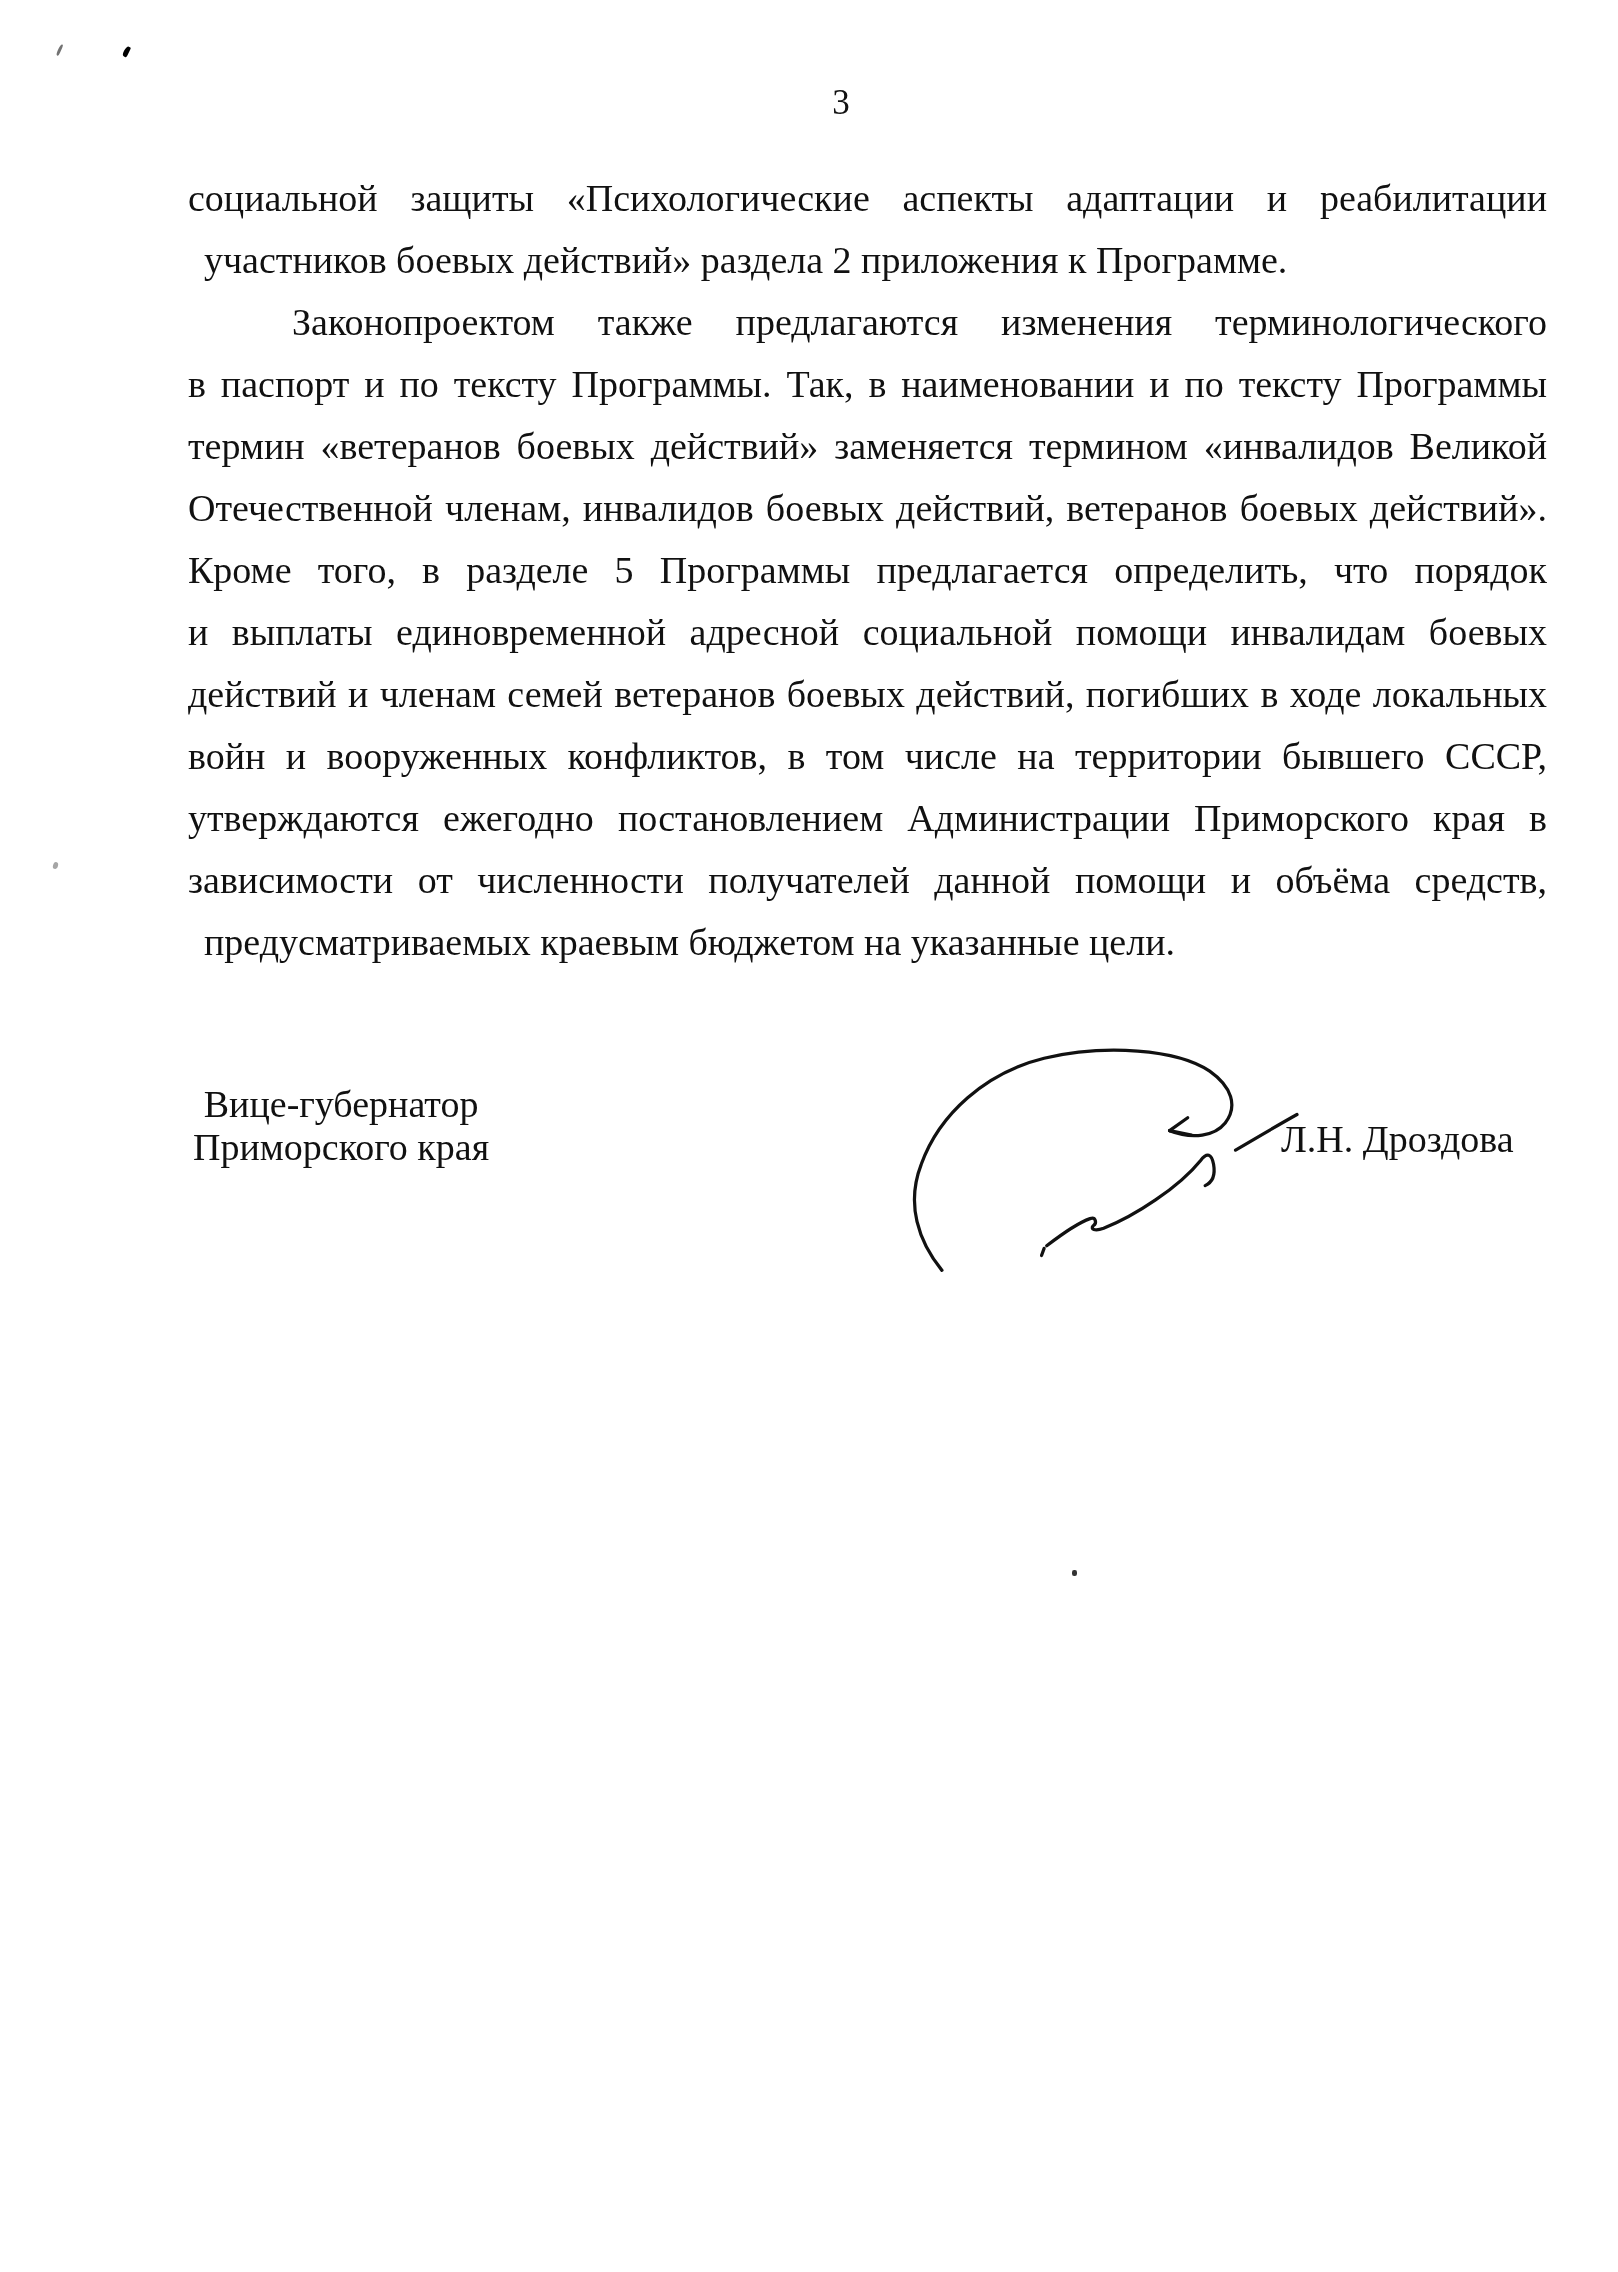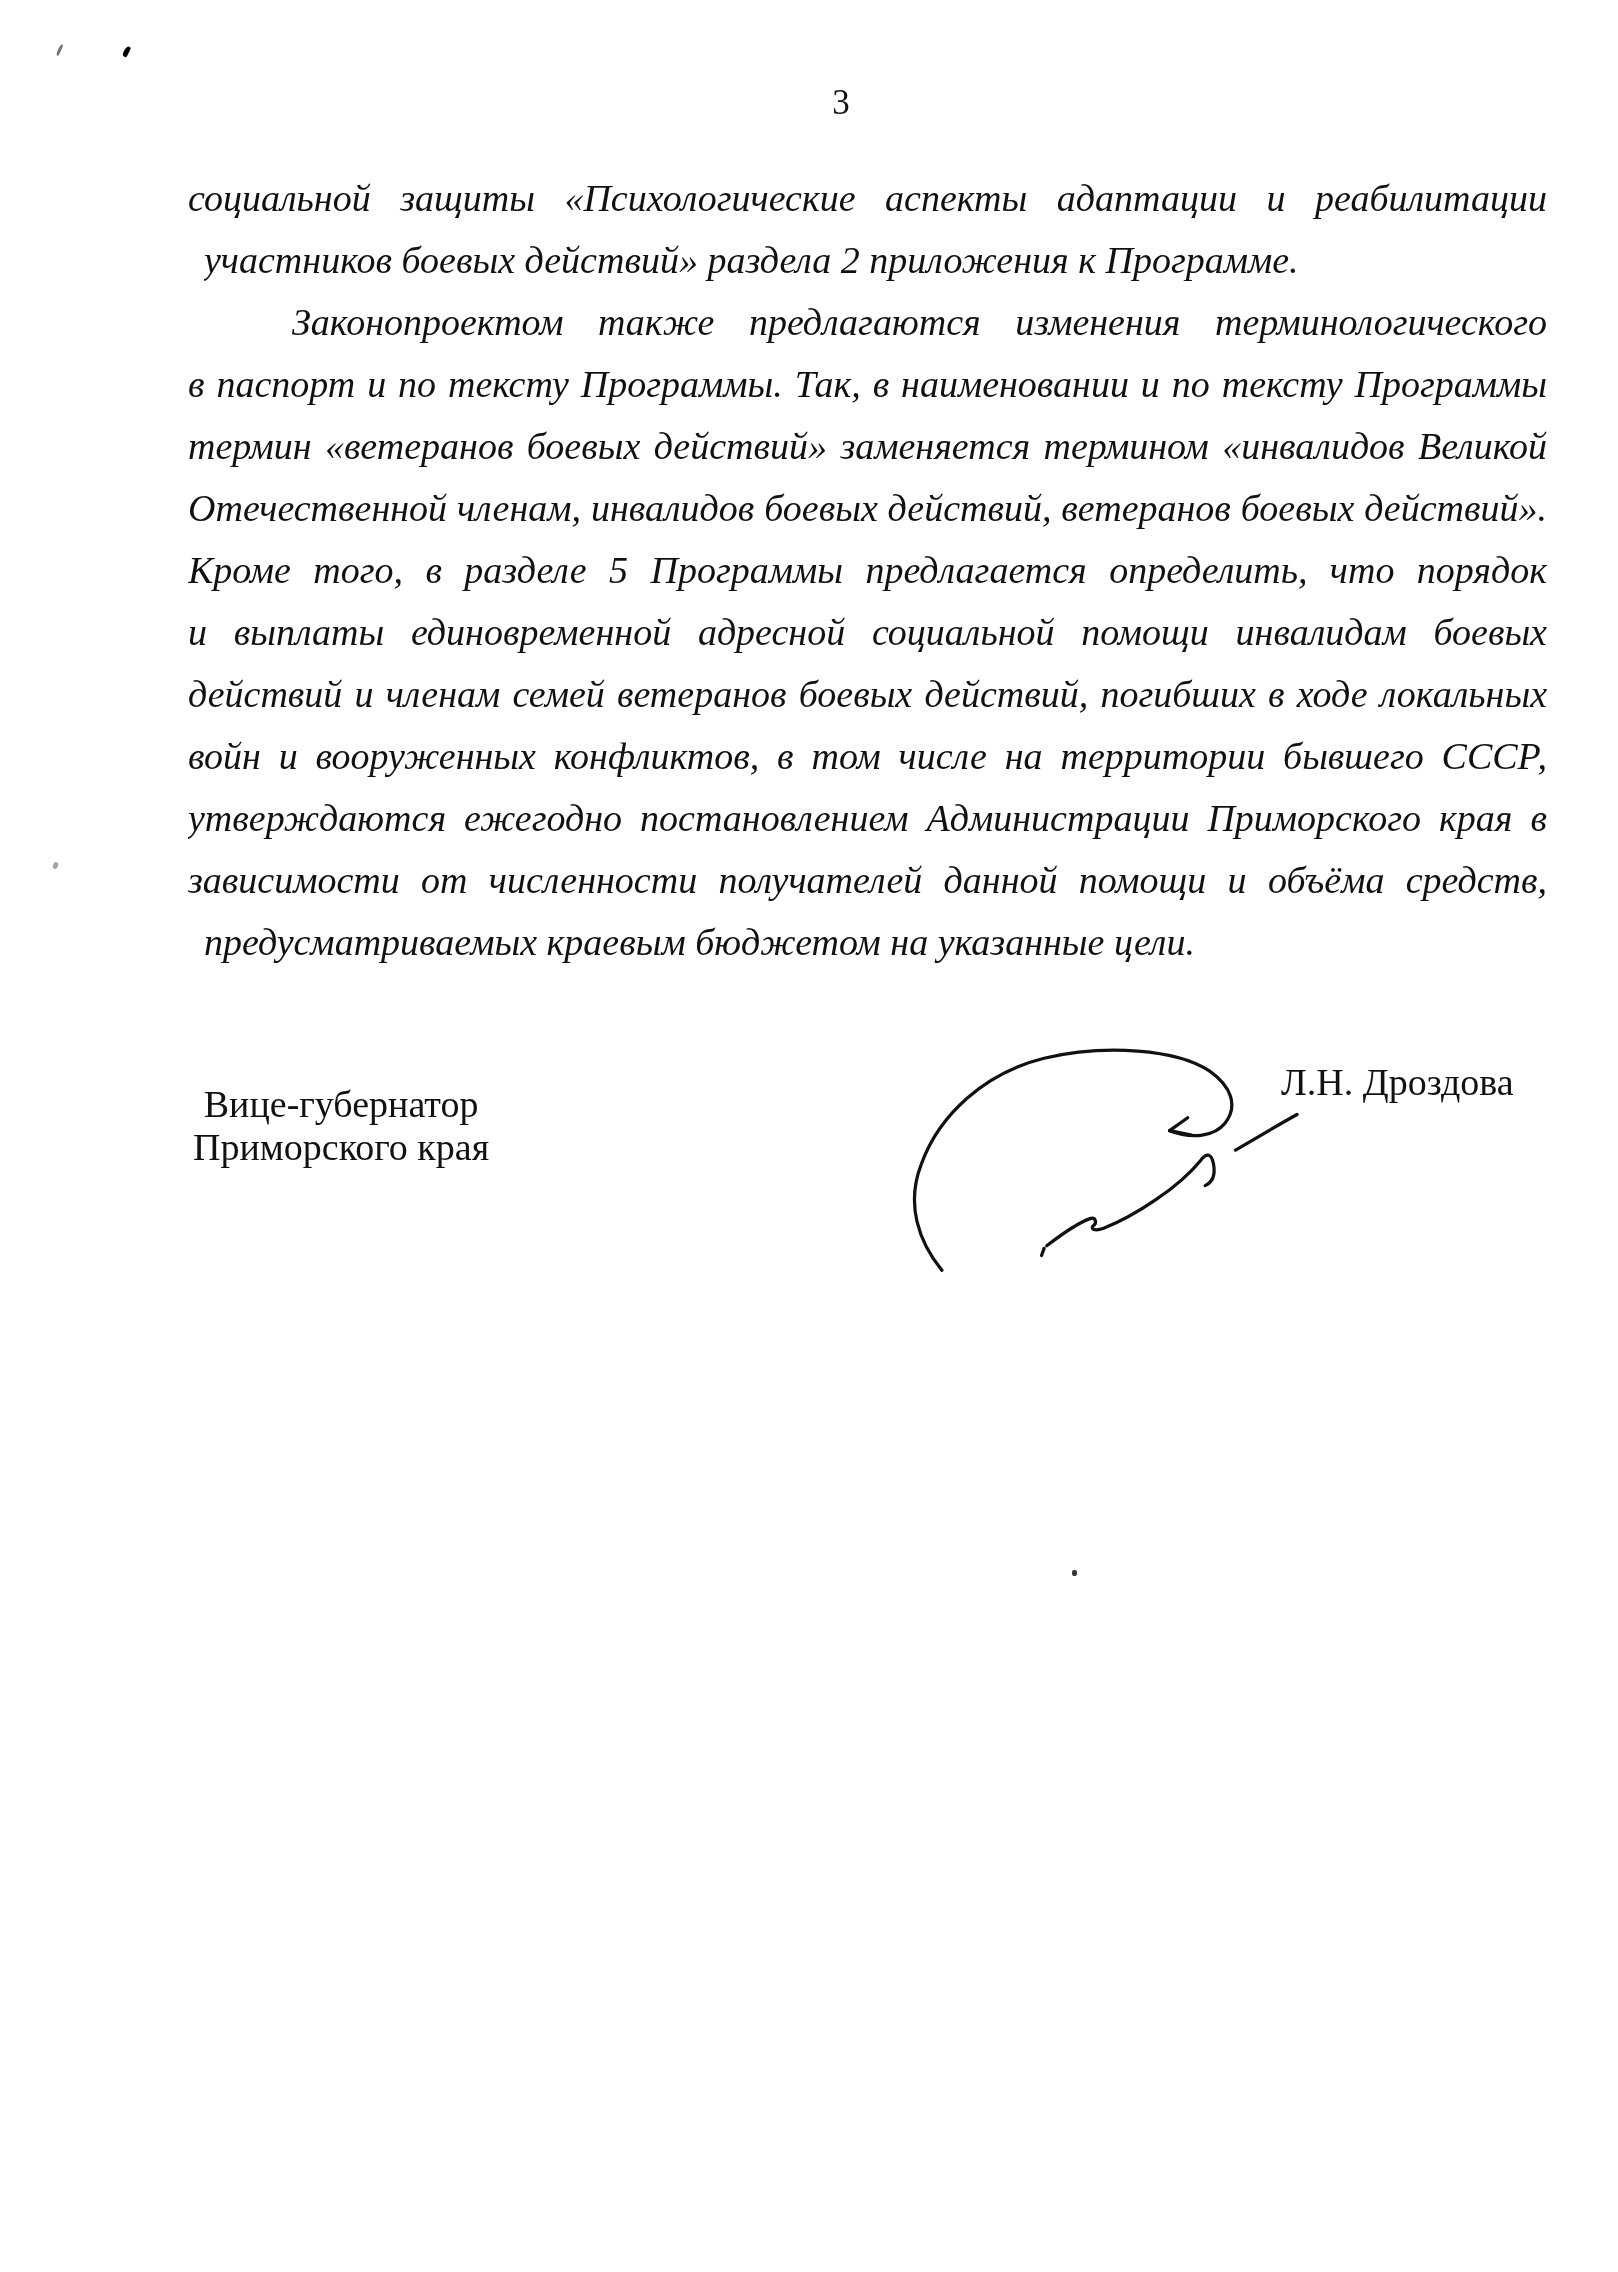--- a/index.html
+++ b/index.html
@@ -25,21 +25,20 @@
     text-align: center;
     font-size: 35px;
     line-height: 39px;
   }
   .body-text {
     position: absolute;
     left: 188px;
     top: 167px;
     width: 1359px;
     font-size: 38px;
-    font-style: italic;
   }
   .line {
     line-height: 62px;
     height: 62px;
     text-align: justify;
     text-align-last: justify;
     overflow: hidden;
   }
   .line.last {
     text-align-last: left;
@@ -53,21 +52,21 @@
     left: 193px;
     top: 1083px;
     font-size: 38px;
     line-height: 43px;
     white-space: nowrap;
     text-align: center;
   }
   .signer-name {
     position: absolute;
     left: 1281px;
-    top: 1062px;
+    top: 1119px;
     font-size: 38px;
     line-height: 40px;
     white-space: nowrap;
   }
   .signature-svg {
     position: absolute;
     left: 900px;
     top: 1044px;
     width: 415px;
     height: 238px;

